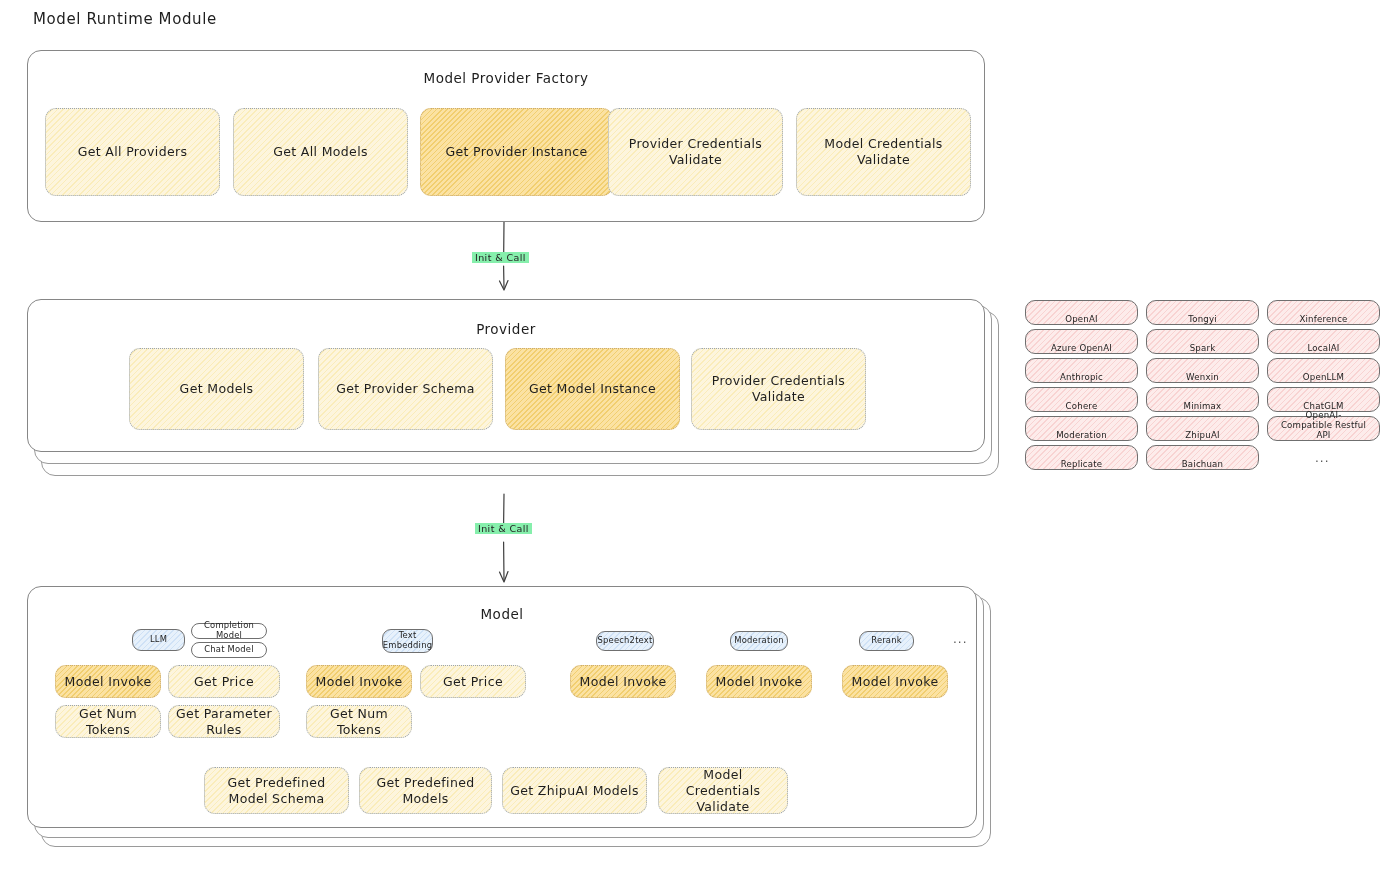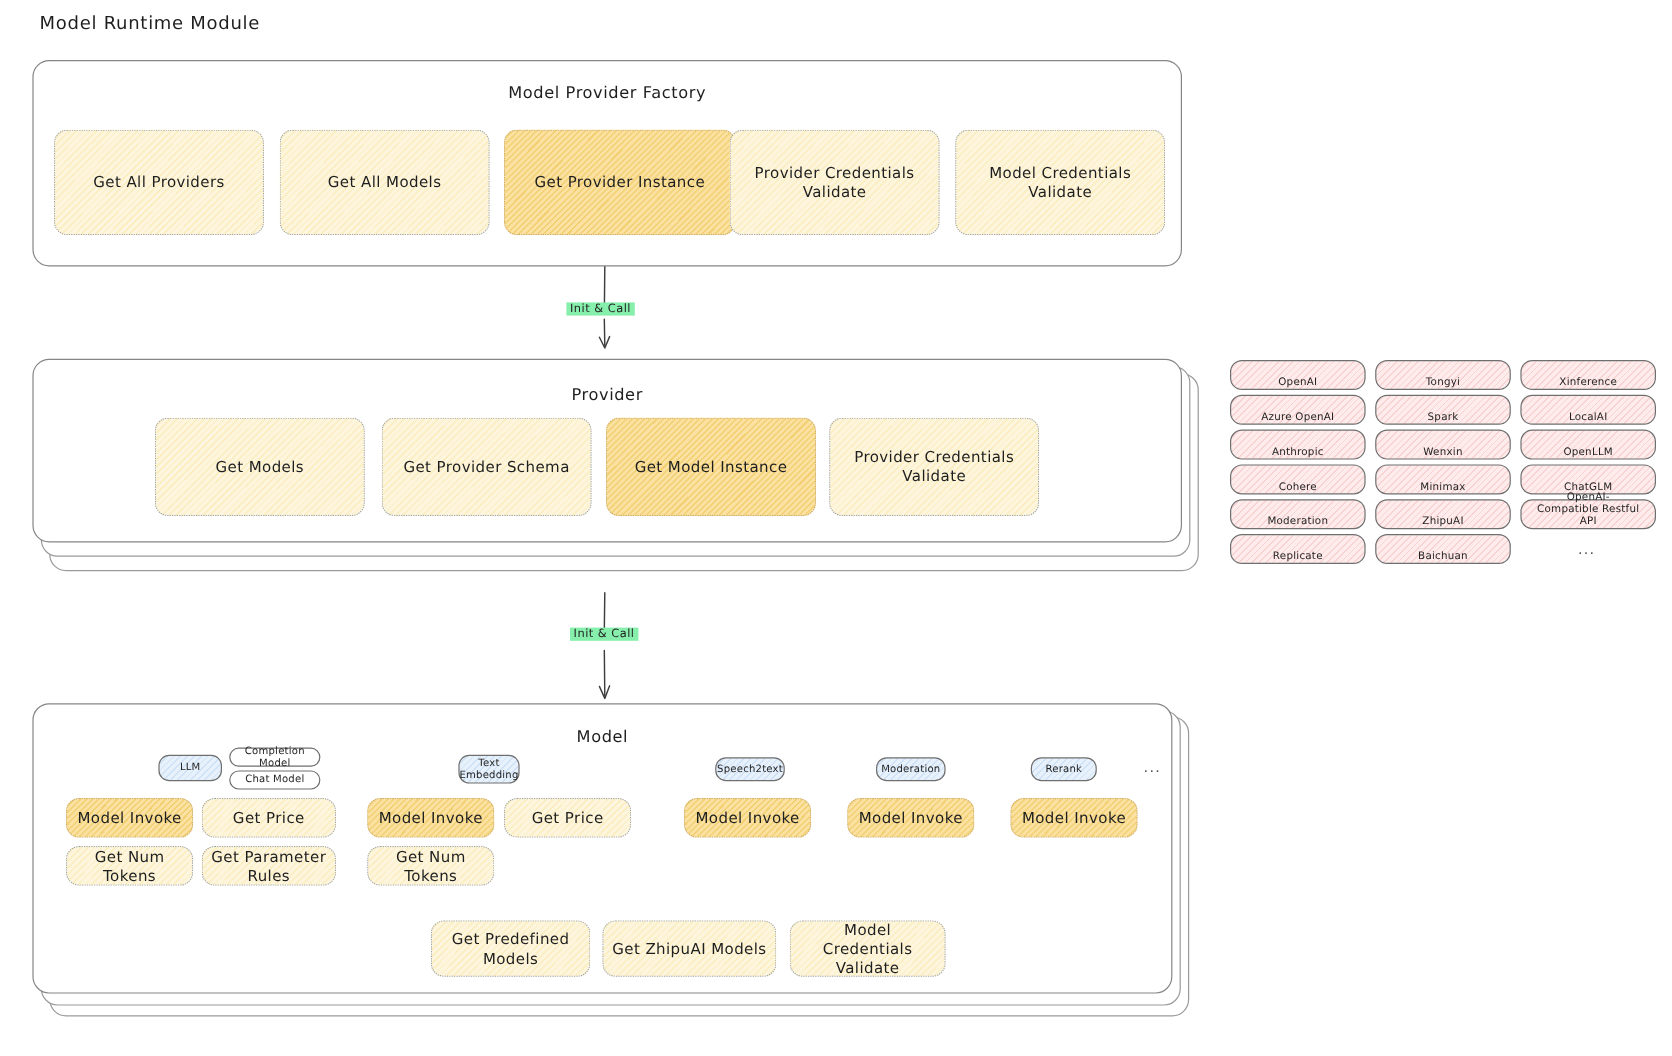--- a/index.html
+++ b/index.html
@@ -331,20 +331,23 @@
 
     <div class="badge" style="left:831px; top:44px; width:55px; height:20px;">
       <span>Rerank</span>
     </div>
     <div class="leaf hot" style="left:814px; top:78px; width:106px; height:33px;">
       <span>Model Invoke</span>
     </div>
 
     <div class="ellipsis-dots hand" style="left:925px; top:45px;">...</div>
 
+    <div class="leaf" style="left:176px; top:180px; width:145px; height:47px;">
+      <span>Get Predefined Model Schema</span>
+    </div>
     <div class="leaf" style="left:331px; top:180px; width:133px; height:47px;">
       <span>Get Predefined Models</span>
     </div>
     <div class="leaf" style="left:474px; top:180px; width:145px; height:47px;">
       <span>Get ZhipuAI Models</span>
     </div>
     <div class="leaf" style="left:630px; top:180px; width:130px; height:47px;">
       <span>Model Credentials Validate</span>
     </div>
   </div>

